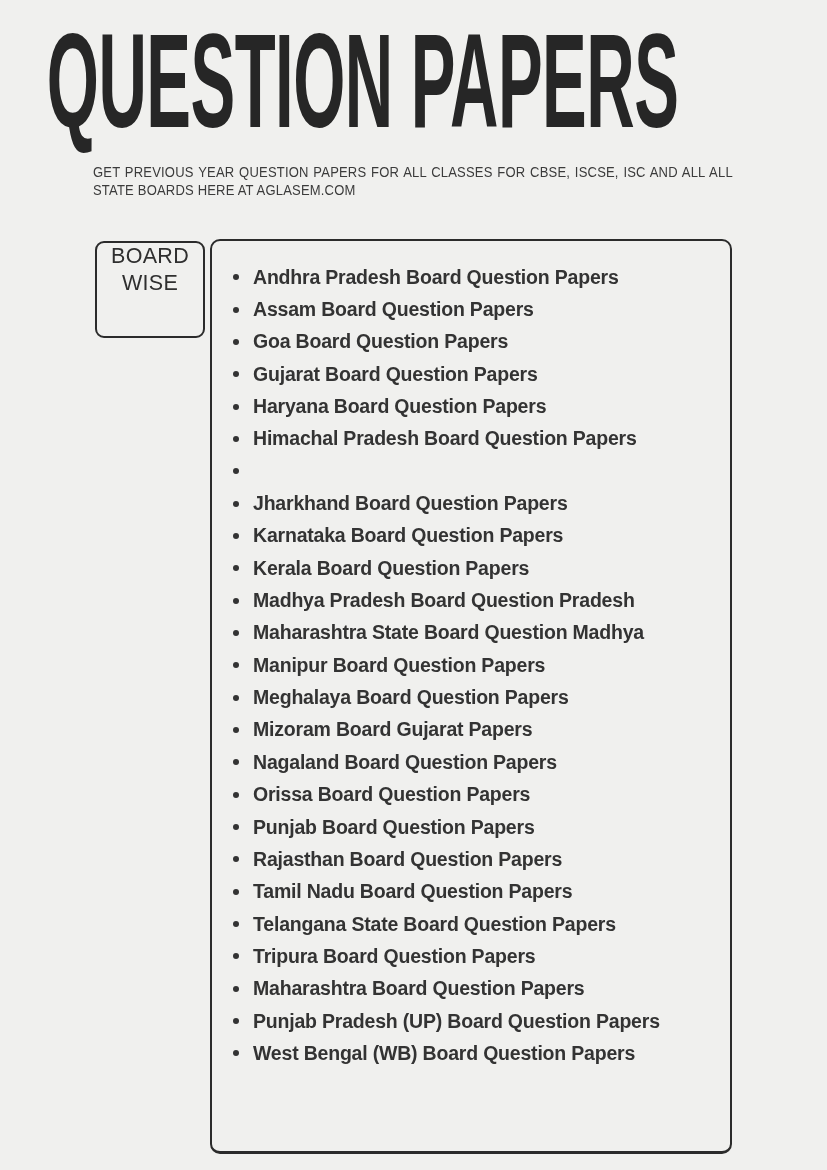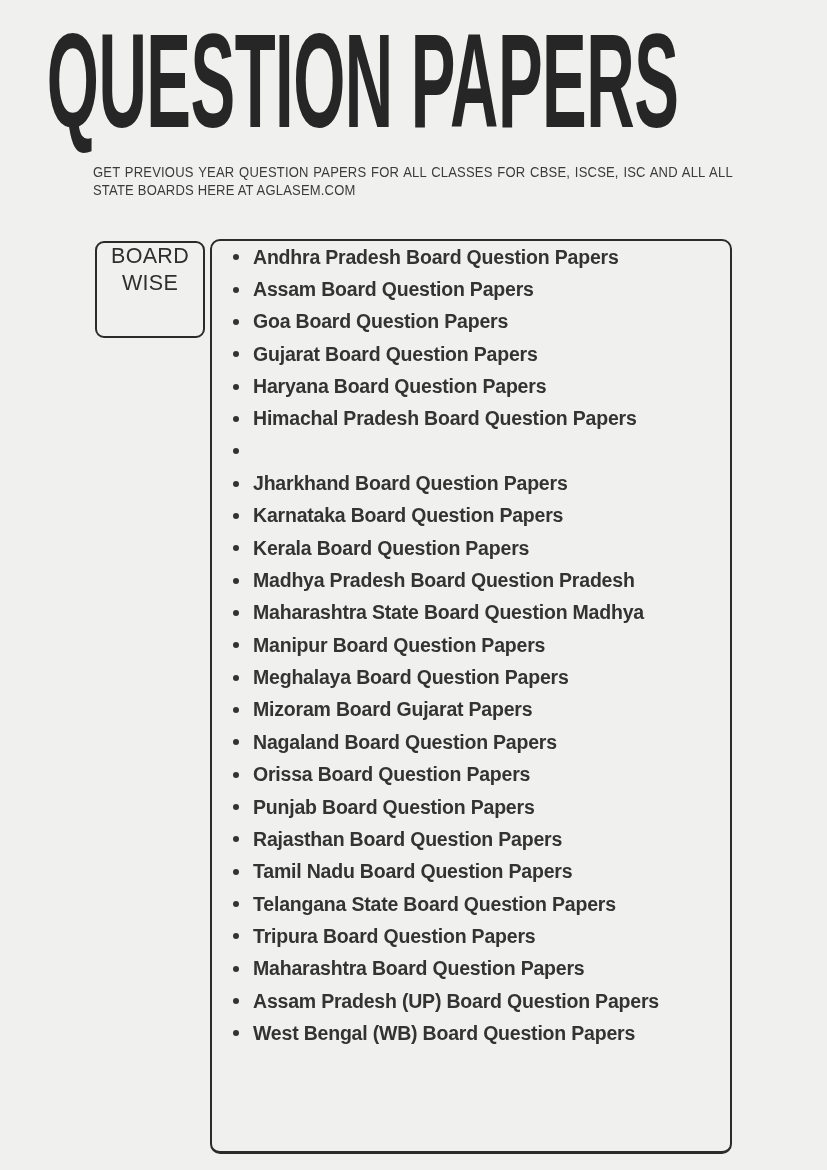--- a/index.html
+++ b/index.html
@@ -65,21 +65,21 @@
   }
   .list-box {
     position: absolute;
     left: 210px;
     top: 239px;
     width: 522px;
     height: 915px;
     border: 2px solid #2b2b2b;
     border-bottom-width: 3px;
     border-radius: 10px;
-    padding-top: 0;
+    padding-top: 20px;
     background: #f0f0ee;
   }
   ul.board-list { list-style: none; }
   .board-list li {
     position: relative;
     height: 32.35px;
     display: flex;
     align-items: center;
     padding-left: 41px;
     cursor: pointer;
@@ -208,20 +208,20 @@
       <li>
       <span class="bullet"></span>
       <span class="item-text">Tripura Board Question Papers</span>
     </li>
       <li>
       <span class="bullet"></span>
       <span class="item-text">Maharashtra Board Question Papers</span>
     </li>
       <li>
       <span class="bullet"></span>
-      <span class="item-text">Assam Pradesh (UP) Board Question Papers</span>
+      <span class="item-text">Punjab Pradesh (UP) Board Question Papers</span>
     </li>
       <li>
       <span class="bullet"></span>
       <span class="item-text">West Bengal (WB) Board Question Papers</span>
     </li>
     </ul>
 </section>
 
 </body></html>

